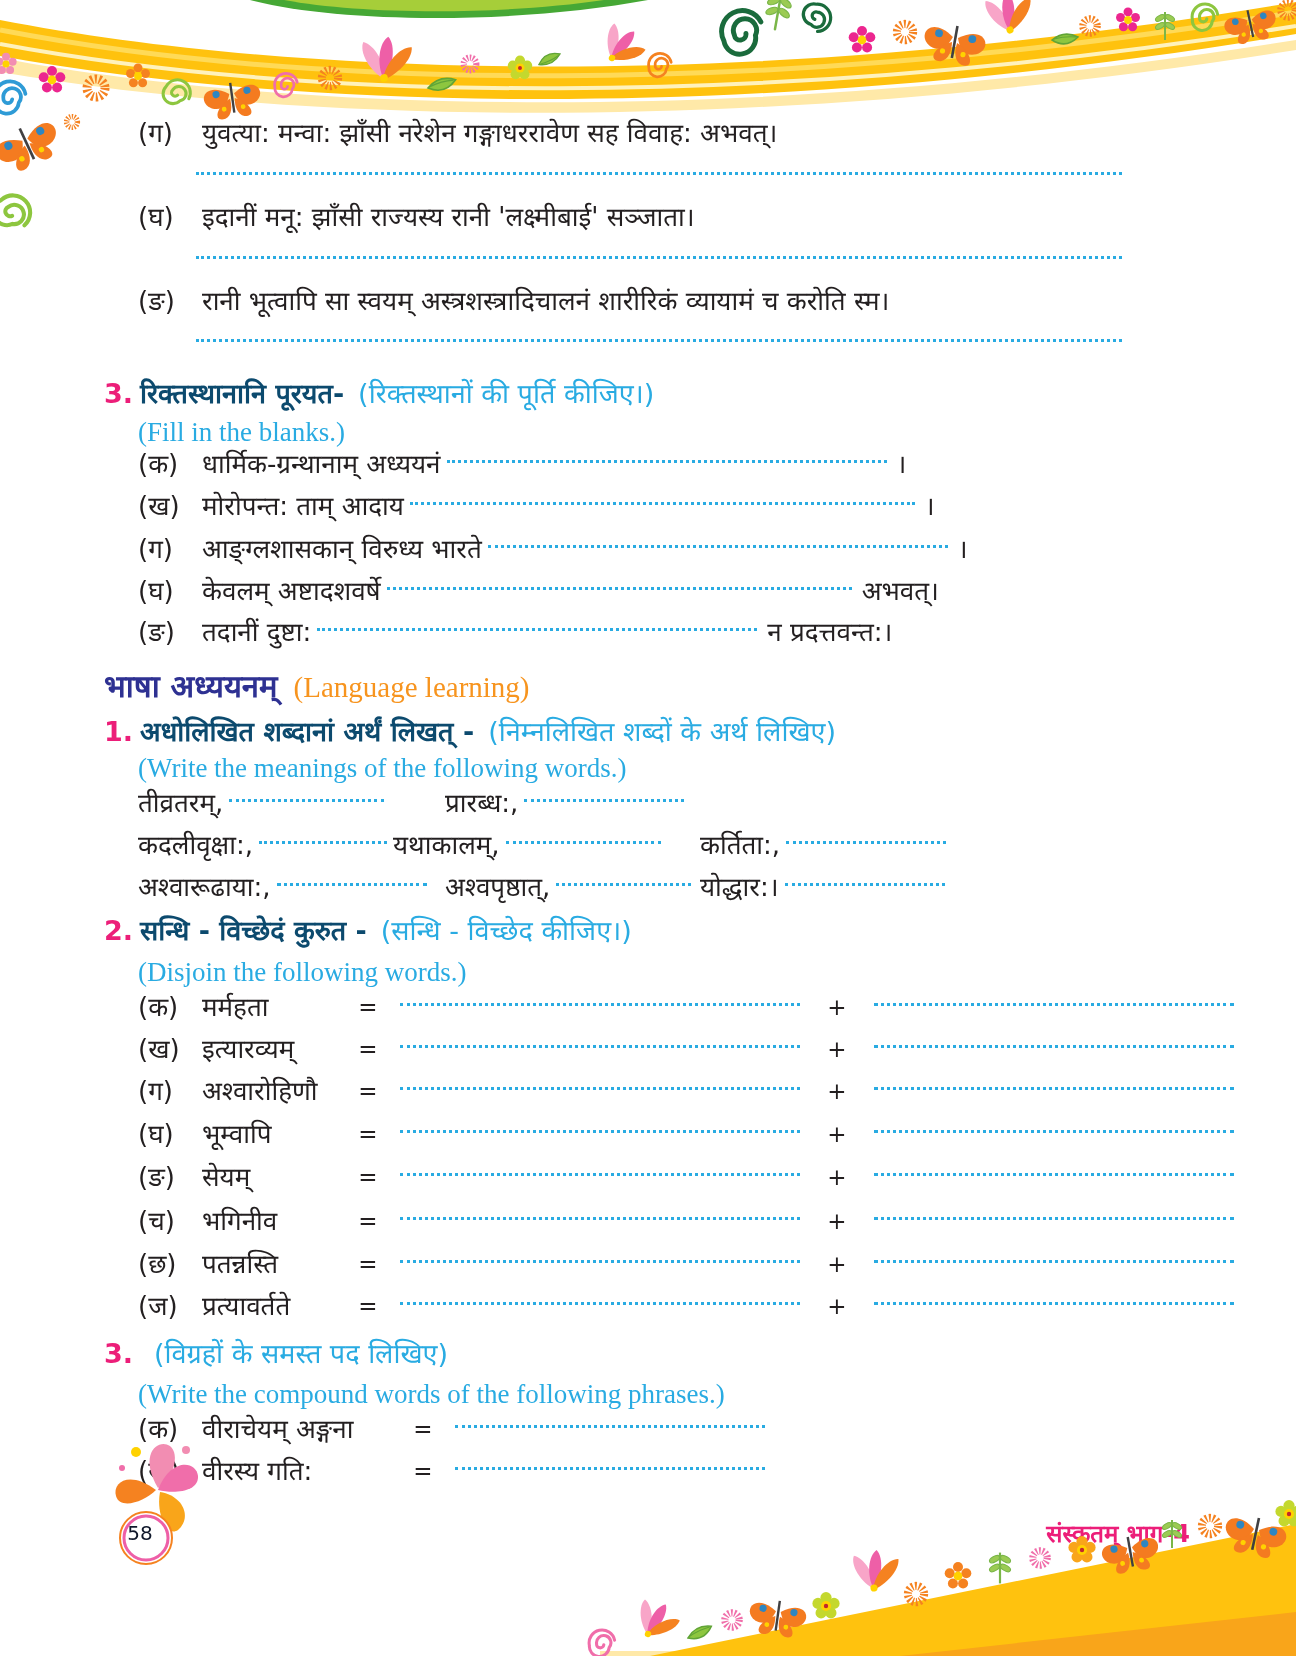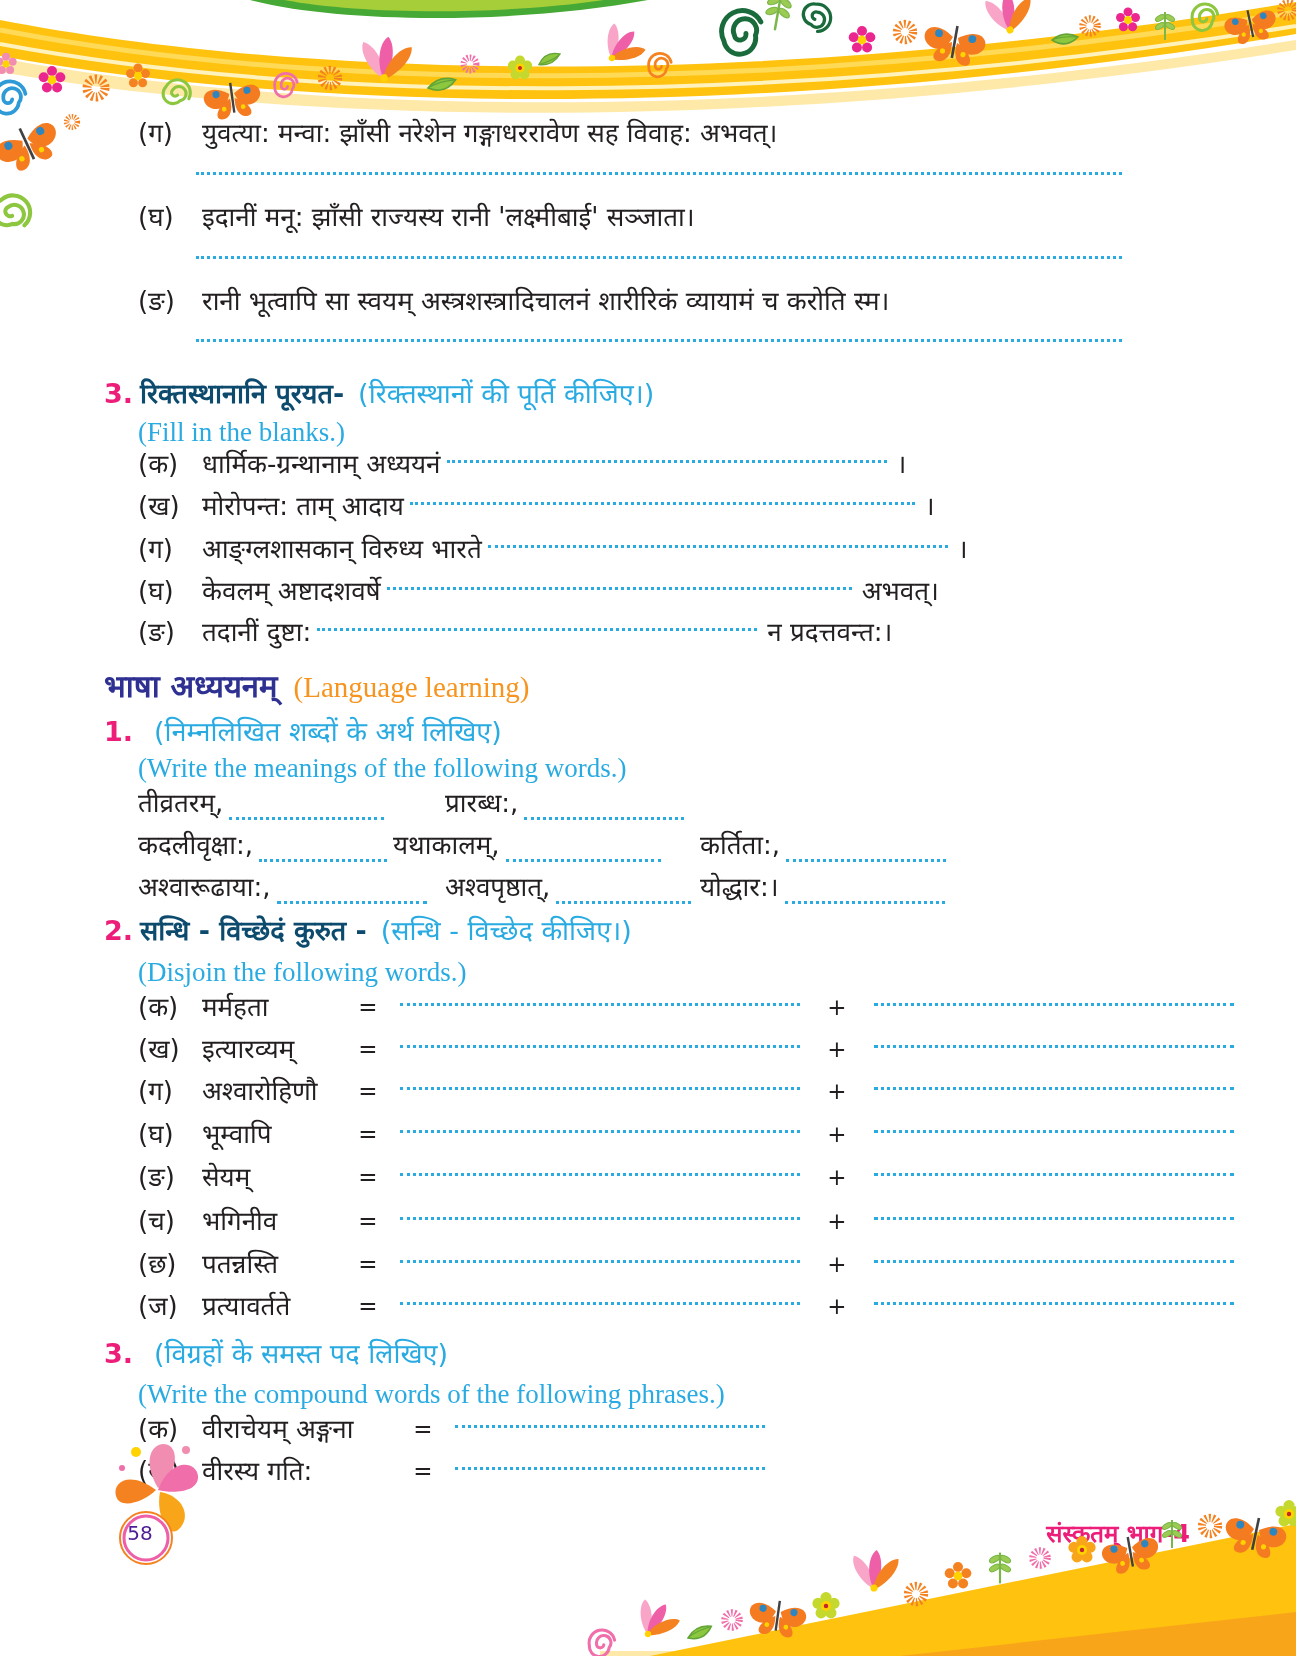--- a/index.html
+++ b/index.html
@@ -16,29 +16,29 @@
          line-height:36px;white-space:nowrap;}
   .qnum{color:#EC1E79;width:36px;flex:0 0 36px;}
   .qsa{color:#0c4a6e;}
   .qhi{color:#29ABE2;font-weight:normal;margin-left:14px;}
   .caption{position:absolute;left:138px;color:#29ABE2;font-size:27px;
            font-family:"Liberation Serif",serif;line-height:32px;white-space:nowrap;}
   .wordspan{flex:0 0 140px;width:140px;}
   .phrasespan{flex:0 0 195px;width:195px;}
   .eq{flex:0 0 52px;width:52px;text-align:center;font-size:23px;}
   .plus{flex:0 0 62px;width:62px;text-align:center;font-size:23px;}
-  .wcell{display:flex;align-items:flex-end;}
+  .wcell{display:flex;align-items:flex-start;}
   .lang-head{position:absolute;left:104px;display:flex;align-items:baseline;white-space:nowrap;}
   .lang-sa{color:#2E3192;font-size:31px;font-weight:bold;}
   .lang-en{color:#F7941E;font-size:29px;font-weight:normal;margin-left:16px;
            font-family:"Liberation Serif",serif;}
   .book-title{position:absolute;right:106px;top:1516px;color:#EC1E79;
               font-size:24px;font-weight:bold;white-space:nowrap;}
   .page-num{position:absolute;left:118px;top:1521px;width:44px;text-align:center;
-            color:#4c1d95;font-size:20px;}
+            color:#0f172a;font-size:20px;}
   svg{display:block;}
   .deco{position:absolute;pointer-events:none;}
 </style>
 </head>
 <body>
 
 <svg class="deco" style="left:0;top:0" width="1296" height="300" viewBox="0 0 1296 300">
   <defs>
     <g id="sw" fill="none" stroke="currentColor" stroke-width="3.4" stroke-linecap="round">
       <path d="M14,-2 A14,14 0 1,0 -14,4 A11,11 0 0,0 8,6 A8,8 0 1,0 -6,2 A4,4 0 0,0 2,3"></path>
@@ -206,20 +206,21 @@
   <span class="dev after">न प्रदत्तवन्त:।</span>
 </div>
 
 <div class="lang-head" style="top:664px">
   <span class="lang-sa dev">भाषा अध्ययनम्</span>
   <span class="lang-en">(Language learning)</span>
 </div>
 
 <div class="qhead" style="top:714px">
   <span class="qnum">1.</span>
+  <span class="qsa dev">अधोलिखित शब्दानां अर्थं लिखत् -</span>
   <span class="qhi dev">(निम्नलिखित शब्दों के अर्थ लिखिए)</span>
 </div>
 <div class="caption" style="top:752px">(Write the meanings of the following words.)</div>
 
 <div class="row" style="top:786px;left:138px">
   <span class="wcell" style="width:307px">
       <span class="dev">तीव्रतरम्,</span>
       <span class="dots" style="width:155px"></span>
     </span>
   <span class="wcell">

